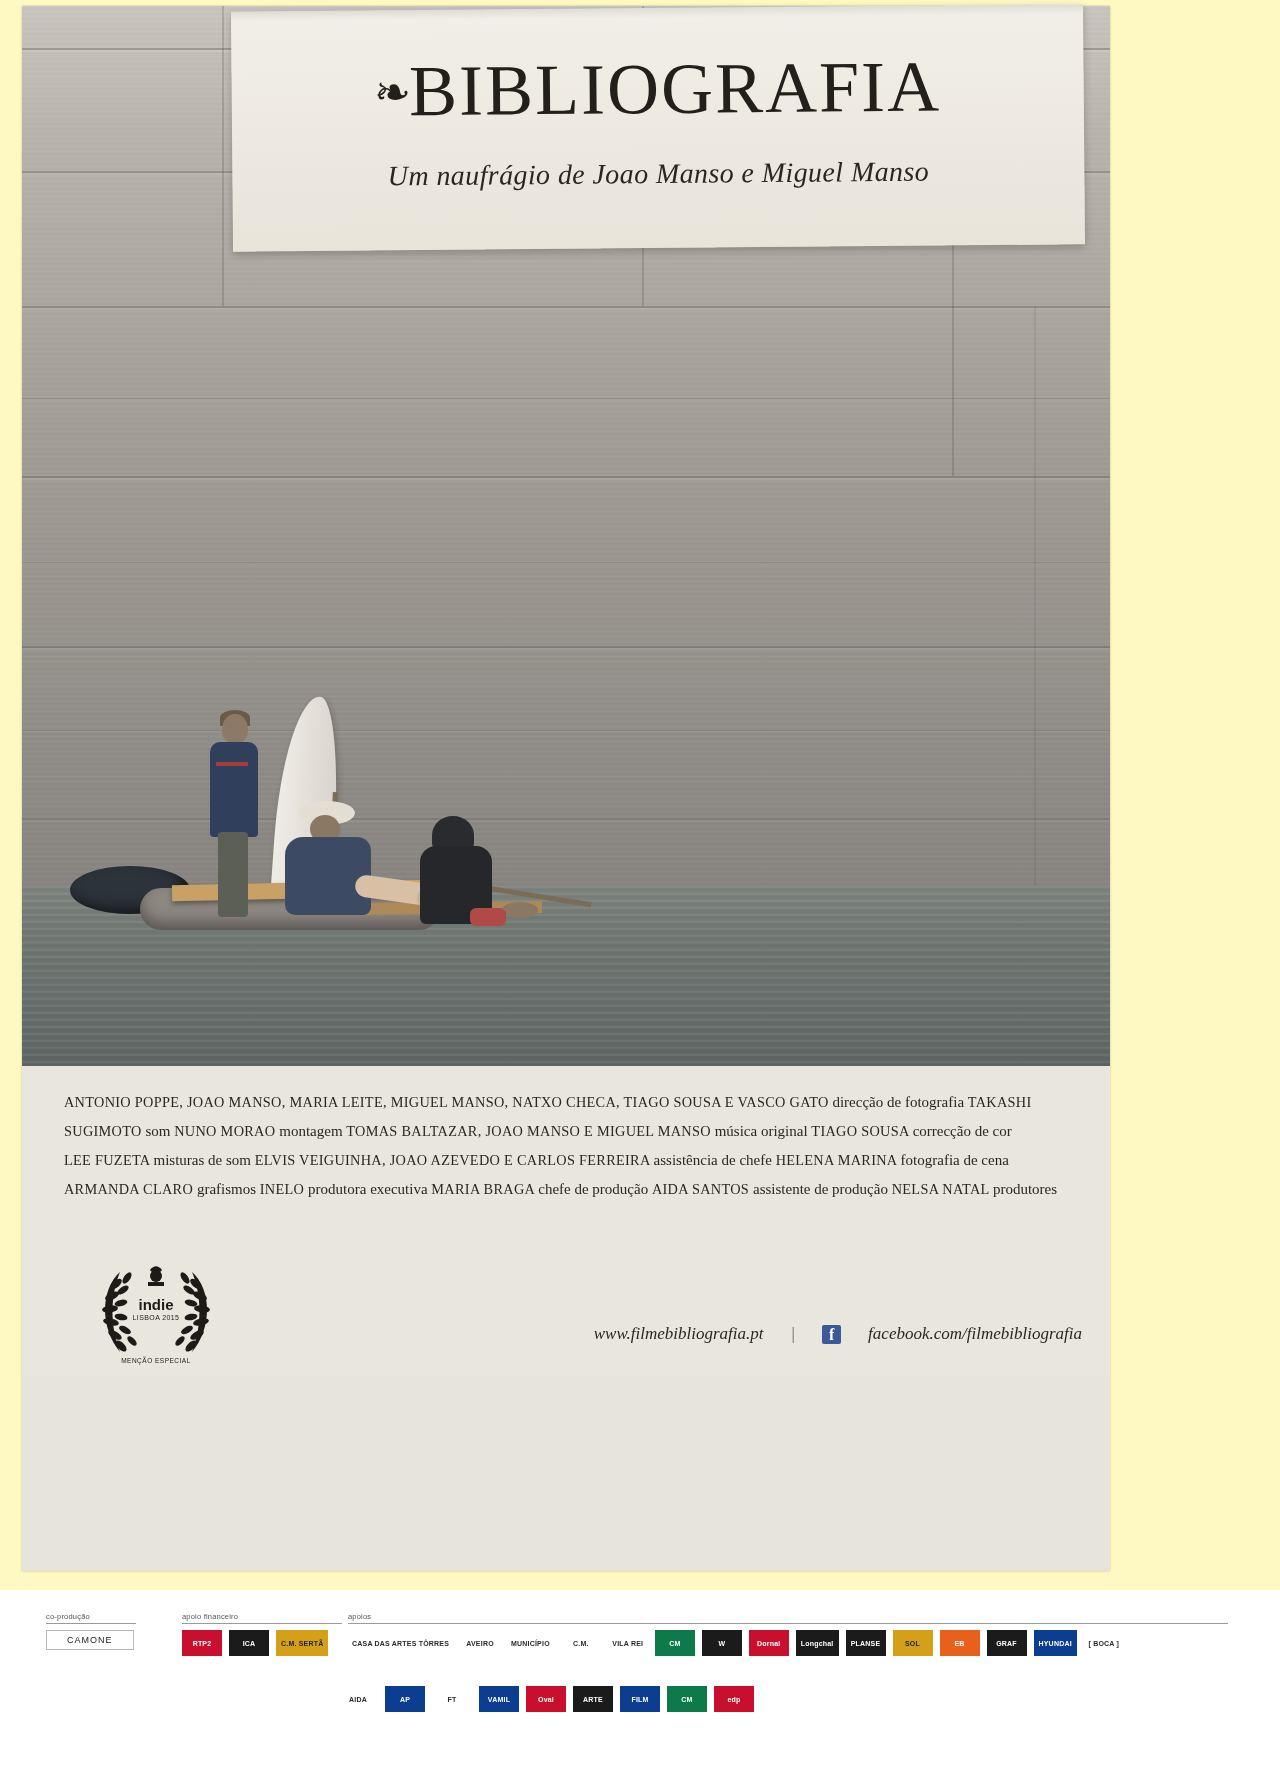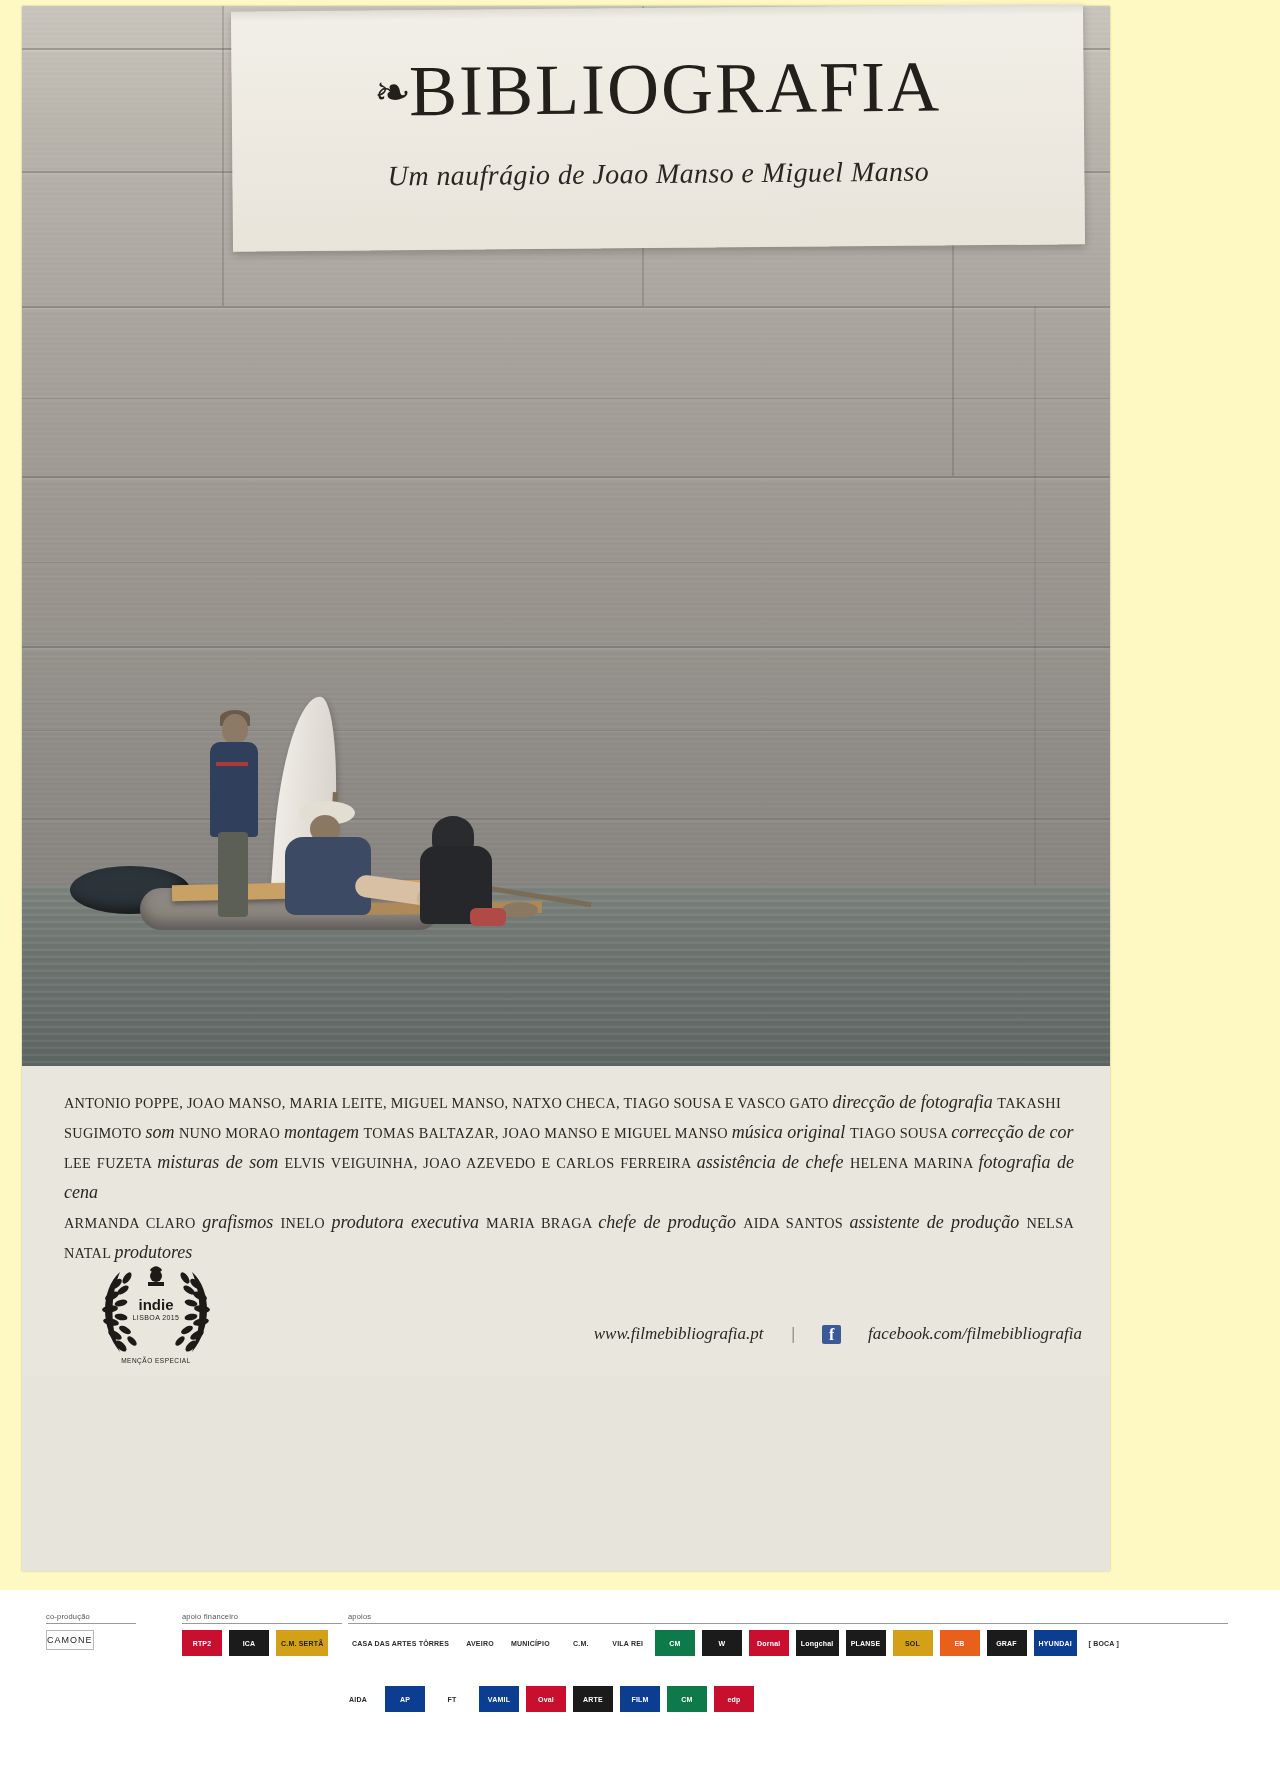--- a/index.html
+++ b/index.html
@@ -335,22 +335,21 @@
     top: 22px;
     width: 1010px;
     font-family: "Liberation Serif", serif;
     font-size: 14.3px;
     line-height: 29px;
     color: #2b2721;
     text-align: justify;
     letter-spacing: .3px;
   }
   .credits-text .role {
-    font-size: 18px;
-    font-style: italic;
+    font-size: 15px;
     letter-spacing: 0;
   }
 
   .laurel {
     position: absolute;
     left: 68px;
     top: 196px;
     width: 132px;
     height: 104px;
   }
@@ -456,21 +455,21 @@
   .logo.dark { background:#1b1b1b; color:#fff; border-color:#1b1b1b; }
   .logo.red  { background:#c8102e; color:#fff; border-color:#c8102e; }
   .logo.blue { background:#0b3d91; color:#fff; border-color:#0b3d91; }
   .logo.green{ background:#0e7a4a; color:#fff; border-color:#0e7a4a; }
   .logo.gold { background:#d4a017; color:#222;  border-color:#d4a017; }
   .logo.orange{background:#e8601c; color:#fff; border-color:#e8601c; }
   .logo.plain{ border:none; }
 
   .camone-box {
     border: 1px solid #b6b6b6;
-    padding: 4px 0;
+    padding: 4px 20px;
     font-size: 9px;
     letter-spacing: 1px;
     color: #222;
     display: inline-block;
   }
 </style>
 </head>
 <body>
 
 <div class="poster">

